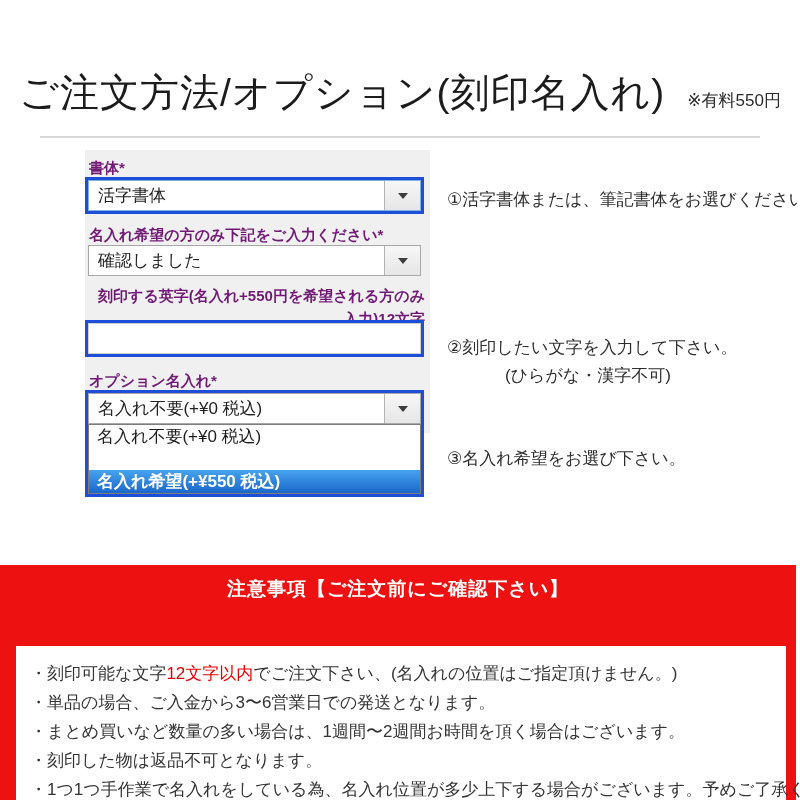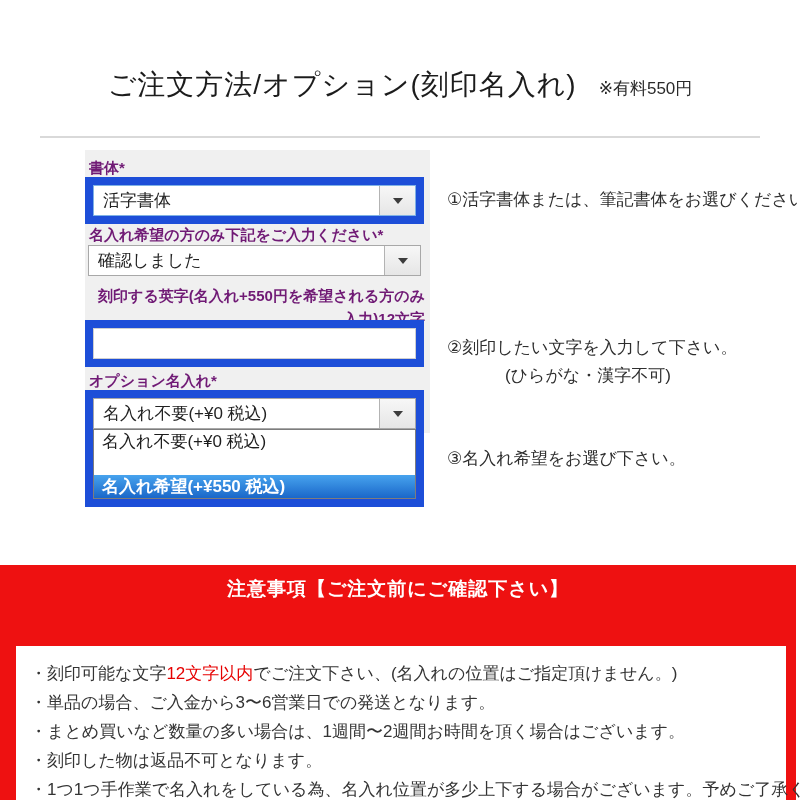--- a/index.html
+++ b/index.html
@@ -9,36 +9,36 @@
     font-family:"Liberation Sans","DejaVu Sans",sans-serif;
     color:#333;
   }
   #app { position:absolute; inset:0; }
 
   
   .title-row {
     position:absolute; top:66px; left:0; width:800px;
     text-align:center; white-space:nowrap;
   }
-  .title-main { font-size:28px; font-weight:500; color:#1c1c1c; letter-spacing:1px; }
+  .title-main { font-size:39px; font-weight:500; color:#1c1c1c; letter-spacing:1px; }
   .title-note { font-size:17px; color:#2a2a2a; margin-left:22px; }
 
   .divider { position:absolute; left:40px; top:136px; width:720px; height:2px; background:#d9d9d9; }
 
   
   .panel { position:absolute; left:85px; top:150px; width:345px; height:283px; background:#f0f0f0; }
 
   .field-label {
     position:absolute; left:89px; width:336px;
     font-size:15px; font-weight:700; color:#701a75; line-height:23px;
   }
 
   .redbox {
     position:absolute; left:85px; width:339px;
-    border:8px solid #1d4ed8; background:#fff;
+    border:3px solid #1d4ed8; background:#fff;
   }
 
   .select {
     width:100%; height:31px; background:#ffffff;
     border:1px solid #a8a8a8;
     display:flex; align-items:center; position:relative;
     cursor:default;
   }
   .select.focused { border:1px solid #7fb2e5; }
   .select .sel-text {

